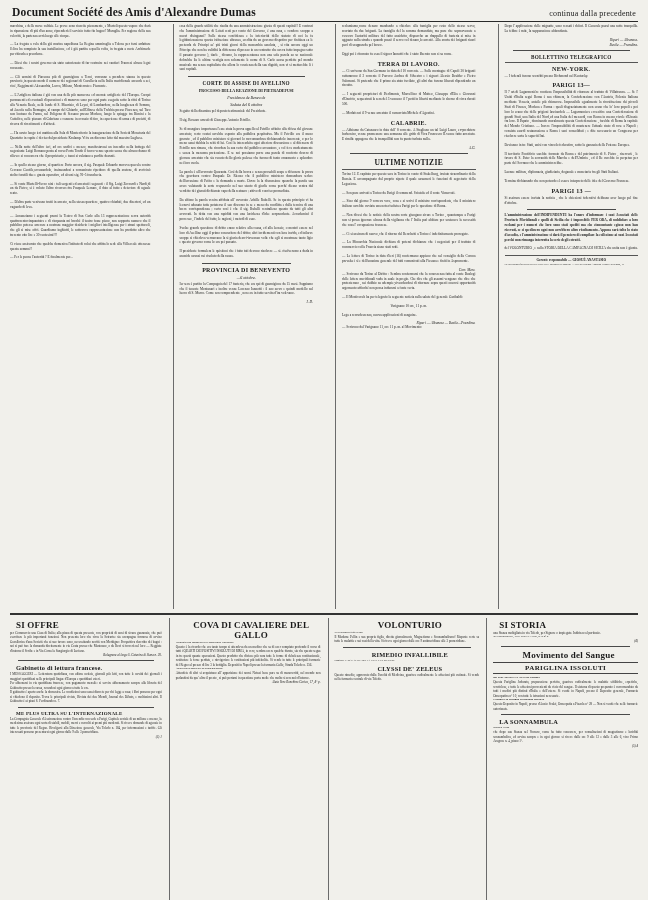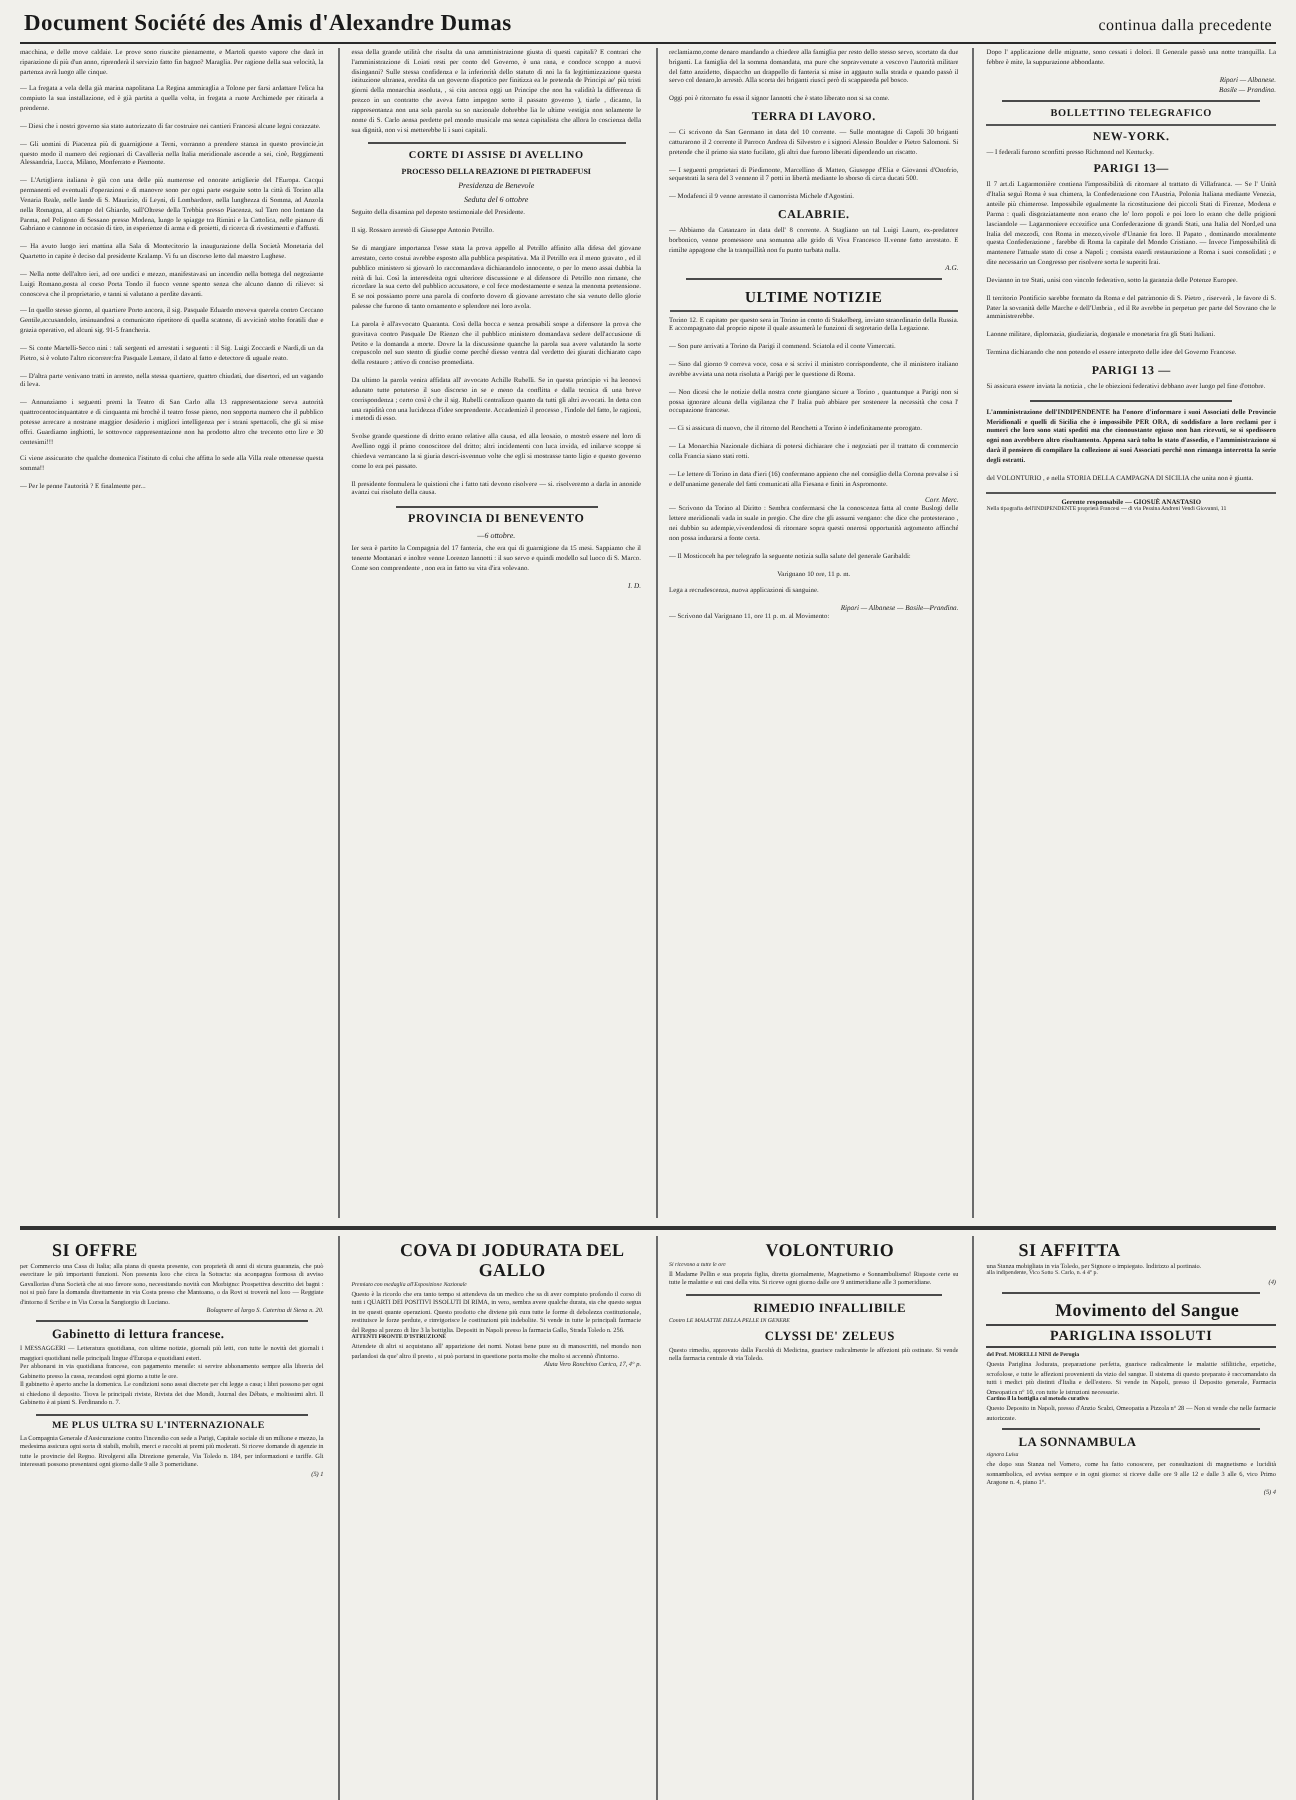--- a/index.html
+++ b/index.html
@@ -24,21 +24,21 @@
     padding:0 2px 2px 2px;
   }
   .masthead .mh-left{font-size:11.5px;font-weight:bold;}
   .masthead .mh-right{font-size:8px;font-weight:normal;text-align:center;}
   .rule{border-top:1px solid #2a2a2a;margin:1px 0 2px 0;}
   .rule.thin{border-top:1px solid #555;}
   
   .cols{
     display:grid;
     grid-template-columns:1fr 1fr 1fr 1fr;
-    column-gap:7px;
+    column-gap:22px;
     height:585px;
   }
   .col{position:relative;overflow:hidden;}
   .col + .col{border-left:1px solid #6b6b6b;padding-left:6px;}
   .blk{margin-bottom:4px;}
   .txt{
     font-size:3.4px;
     line-height:1.42;
     text-align:justify;
     hyphens:auto;
@@ -72,21 +72,21 @@
   .adsrule{border-top:2px solid #333;margin:4px 0 0 0;}
   .ads{
     display:grid;
     grid-template-columns:1fr 1fr 1fr 1fr;
     column-gap:7px;
     height:285px;
     margin-top:3px;
   }
   .ads .col + .col{border-left:1px solid #6b6b6b;padding-left:6px;}
   .adhd{
-    font-weight:bold;font-size:9px;letter-spacing:.2px;margin:2px 0 1px 16px;
+    font-weight:bold;font-size:9px;letter-spacing:.2px;margin:2px 0 1px 6px;
   }
   .adhd.c{text-align:center;}
   .adhd.sm{font-size:6.4px;}
   .adhd.xs{font-size:5px;}
   .adtxt{font-size:3.2px;line-height:1.4;text-align:justify;color:#262626;}
   .num{font-size:3.2px;text-align:right;font-style:italic;}
   .banner{
     text-align:center;font-weight:bold;font-size:7px;letter-spacing:.4px;
     border-top:1px solid #444;border-bottom:1px solid #444;padding:1px 0;margin:2px 0;
   }
@@ -211,41 +211,41 @@
       <div class="adtxt">I MESSAGGERI — Letteratura quotidiana, con ultime notizie, giornali più letti, con tutte le novità dei giornali i maggiori quotidiani nelle principali lingue d'Europa e quotidiani esteri.</div>
       <div class="adtxt">Per abbonarsi in via quotidiana francese, con pagamento mensile: si servire abbonamento sempre alla libreria del Gabinetto presso la cassa, recandosi ogni giorno a tutte le ore.</div>
       <div class="adtxt">Il gabinetto è aperto anche la domenica. Le condizioni sono assai discrete per chi legge a casa; i libri possono per ogni si chiedono il deposito. Trova le principali riviste, Rivista dei due Mondi, Journal des Débats, e moltissimi altri. Il Gabinetto è ai piani S. Ferdinando n. 7.</div>
       <div class="divider"></div>
       <div class="adhd xs">ME PLUS ULTRA SU L'INTERNAZIONALE</div>
       <div class="adtxt">La Compagnia Generale d'Assicurazione contro l'incendio con sede a Parigi, Capitale sociale di un milione e mezzo, la medesima assicura ogni sorta di stabili, mobili, merci e raccolti ai premi più moderati. Si riceve domande di agenzie in tutte le provincie del Regno. Rivolgersi alla Direzione generale, Via Toledo n. 184, per informazioni e tariffe. Gli interessati possono presentarsi ogni giorno dalle 9 alle 3 pomeridiane.</div>
       <div class="num">(5) 1</div>
     </div>
 
     <div class="col">
-      <div class="adhd c">COVA DI JODURATA DEL GALLO</div>
+      <div class="adhd c">COVA DI CAVALIERE DEL GALLO</div>
       <div class="tiny center ital">Premiato con medaglia all'Esposizione Nazionale</div>
       <div class="adtxt">Questo è la ricordo che era tanto tempo si attendeva da un medico che sa di aver compiuto profondo il corso di tutti i QUARTI DEI POSITIVI ISSOLUTI DI RIMA, in vero, sembra avere qualche durata, sia che questo segua in tre questi quante operazioni. Questo prodotto che diviene più cura tutte le forme di debolezza costituzionale, restituisce le forze perdute, e rinvigorisce le costituzioni più indebolite. Si vende in tutte le principali farmacie del Regno al prezzo di lire 3 la bottiglia. Depositi in Napoli presso la farmacia Gallo, Strada Toledo n. 256.</div>
       <div class="tiny center b">ATTENTI FRONTE D'ISTRUZIONE</div>
       <div class="adtxt">Attendete di altri si acquistano all' apparizione dei nomi. Notasi bene pure su di manoscritti, nel mondo non parlandosi da que' altro il presto , si può portarsi in questione porta molte che molto si accennò d'intorno.</div>
       <div class="num">Aluta Vero Ronchino Carico, 17, 4° p.</div>
     </div>
 
     <div class="col">
       <div class="adhd c">VOLONTURIO</div>
       <div class="tiny ital">Si ricevono a tutte le ore</div>
       <div class="adtxt">Il Madame Pellin e sua propria figlia, diretta giornalmente, Magnetismo e Sonnambulismo! Risposte certe su tutte le malattie e sui casi della vita. Si riceve ogni giorno dalle ore 9 antimeridiane alle 3 pomeridiane.</div>
       <div class="divider"></div>
       <div class="adhd sm c">RIMEDIO INFALLIBILE</div>
       <div class="tiny ital">Contro LE MALATTIE DELLA PELLE IN GENERE</div>
       <div class="adhd sm c">CLYSSI DE' ZELEUS</div>
       <div class="adtxt">Questo rimedio, approvato dalla Facoltà di Medicina, guarisce radicalmente le affezioni più ostinate. Si vende nella farmacia centrale di via Toledo.</div>
     </div>
 
     <div class="col">
-      <div class="adhd">SI AFFITTA</div>
+      <div class="adhd">SI STORIA</div>
       <div class="adtxt">una Stanza mobigliata in via Toledo, per Signore o impiegato. Indirizzo al portinaio.</div>
       <div class="tiny">alla indipendente, Vico Sotto S. Carlo, n. 4 4° p.</div>
       <div class="num">(4)</div>
       <div class="divider"></div>
       <div class="adhd c">Movimento del Sangue</div>
       <div class="banner">PARIGLINA ISSOLUTI</div>
       <div class="tiny center b">del Prof. MORELLI NINI de Perugia</div>
       <div class="adtxt">Questa Pariglina Jodurata, preparazione perfetta, guarisce radicalmente le malattie sifilitiche, erpetiche, scrofolose, e tutte le affezioni provenienti da vizio del sangue. Il sistema di questo preparato è raccomandato da tutti i medici più distinti d'Italia e dell'estero. Si vende in Napoli, presso il Deposito generale, Farmacia Omeopatica n° 10, con tutte le istruzioni necessarie.</div>
       <div class="tiny center b">Cartino il la bottiglia col metodo curativo</div>
       <div class="adtxt">Questo Deposito in Napoli, presso d'Anzio Scalzi, Omeopatia a Pizzola n° 28 — Non si vende che nelle farmacie autorizzate.</div>

